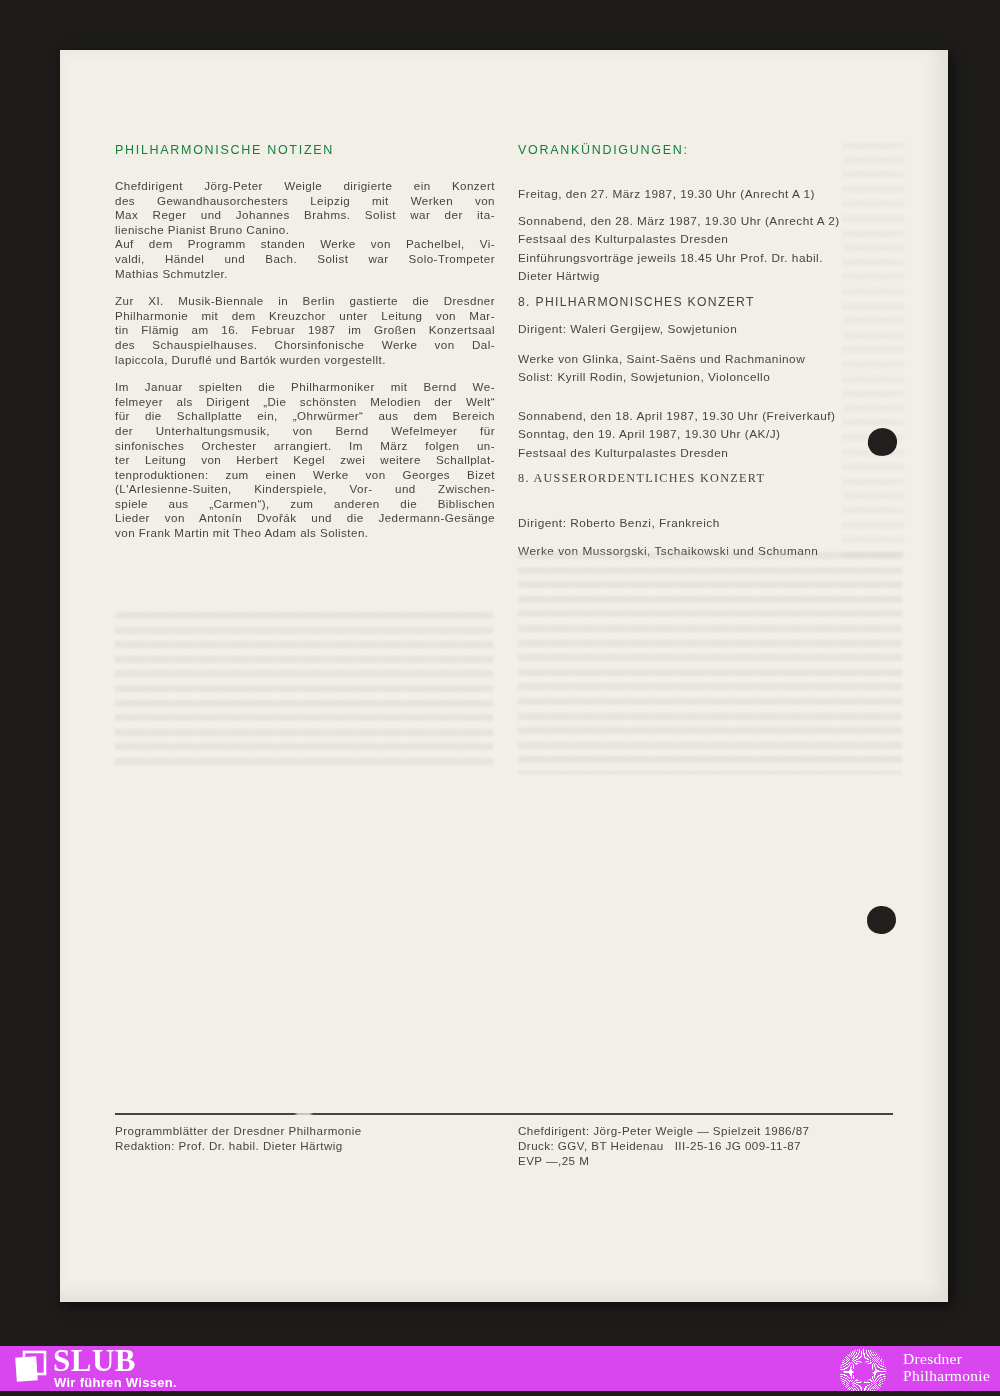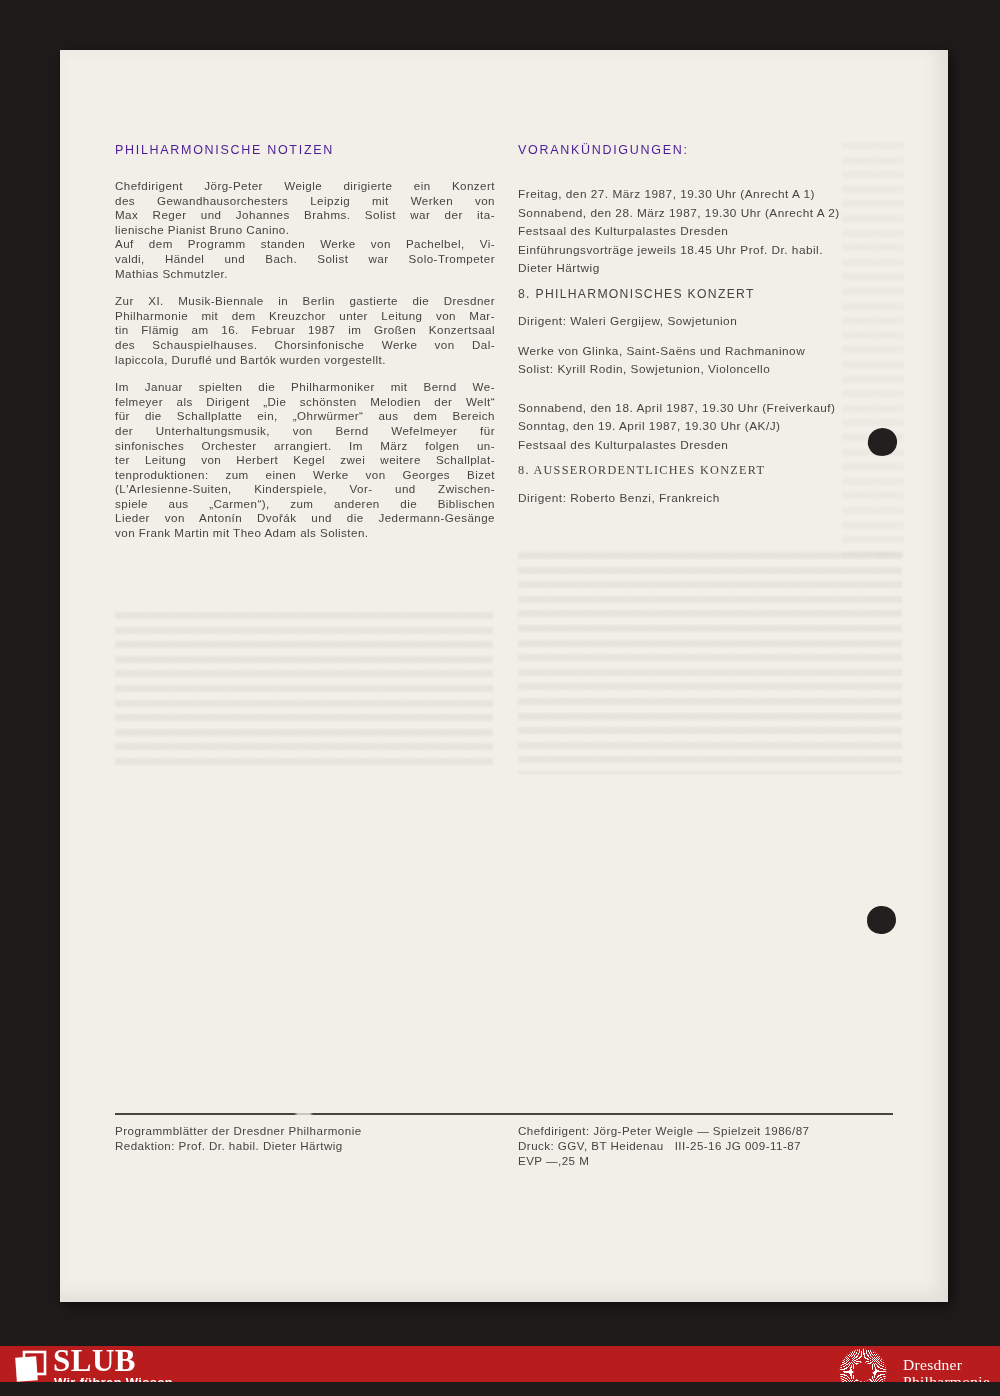--- a/index.html
+++ b/index.html
@@ -9,21 +9,21 @@
     font-family:"Liberation Sans", sans-serif;
   }
   
   .paper{
     position:absolute;left:60px;top:50px;width:888px;height:1252px;
     background:#f1efe8;
     box-shadow:3px 4px 12px rgba(0,0,0,0.55), inset -8px -6px 18px rgba(70,64,52,0.10);
   }
   .heading{
     position:absolute;top:93px;
-    font-size:12.5px;letter-spacing:1.7px;color:#4c1d95;white-space:nowrap;
+    font-size:12.5px;letter-spacing:1.7px;color:#15803d;white-space:nowrap;
   }
   .heading.left{left:55px;}
   .heading.right{left:458px;}
   .colL{
     position:absolute;left:55px;top:129px;width:380px;
     font-size:11.6px;line-height:14.6px;letter-spacing:0.45px;color:#46443f;
   }
   .para{margin:0;}
   .tline{text-align:justify;text-align-last:justify;white-space:normal;}
   .tline.last{text-align-last:left;}
@@ -51,34 +51,34 @@
   .ghost{
     position:absolute;opacity:0.55;filter:blur(1.2px);
     background:
       repeating-linear-gradient(180deg, rgba(124,120,106,0.16) 0 7px, rgba(124,120,106,0) 7px 14.6px),
       repeating-linear-gradient(90deg, rgba(241,239,232,0.55) 0 9px, rgba(241,239,232,0) 9px 26px);
   }
   .ghost.g1{left:55px;top:562px;width:378px;height:160px;}
   .ghost.g2{left:458px;top:502px;width:384px;height:222px;}
   .ghost.g3{left:782px;top:92px;width:62px;height:418px;opacity:0.3;}
   
-  .bar{position:absolute;left:0;top:1346px;width:1000px;height:36px;background:#b91c1c;overflow:hidden;}
+  .bar{position:absolute;left:0;top:1346px;width:1000px;height:45px;background:#d946ef;overflow:hidden;}
   .slub-icon{position:absolute;left:12px;top:3px;}
   .slub-word{position:absolute;left:53px;top:-3px;
     font-family:"Liberation Serif", serif;font-weight:bold;font-size:31px;color:#fff;letter-spacing:0.5px;}
   .slub-tag{position:absolute;left:54px;top:29px;
     font-weight:bold;font-size:13px;color:#fff;letter-spacing:0.3px;}
   .burst{
     position:absolute;left:837px;top:0px;width:52px;height:52px;border-radius:50%;
     background:repeating-conic-gradient(#fff 0deg 1.7deg, rgba(255,255,255,0) 1.7deg 4.6deg);
     -webkit-mask:radial-gradient(circle closest-side, transparent 0 35%, #000 39% 86%, transparent 92%);
     mask:radial-gradient(circle closest-side, transparent 0 35%, #000 39% 86%, transparent 92%);
   }
   .dp-word{
-    position:absolute;left:903px;top:10px;
+    position:absolute;left:903px;top:4px;
     font-family:"Liberation Serif", serif;font-size:15.5px;line-height:17px;color:#fdfdfd;letter-spacing:0.3px;
   }
 </style>
 </head>
 <body>
 
 <div class="paper">
 
   <div class="heading left">PHILHARMONISCHE NOTIZEN</div>
   <div class="heading right">VORANKÜNDIGUNGEN:</div>
@@ -111,33 +111,34 @@
         <div class="tline">ter Leitung von Herbert Kegel zwei weitere Schallplat-</div>
         <div class="tline">tenproduktionen: zum einen Werke von Georges Bizet</div>
         <div class="tline">(L'Arlesienne-Suiten, Kinderspiele, Vor- und Zwischen-</div>
         <div class="tline">spiele aus „Carmen“), zum anderen die Biblischen</div>
         <div class="tline">Lieder von Antonín Dvořák und die Jedermann-Gesänge</div>
         <div class="tline last">von Frank Martin mit Theo Adam als Solisten.</div>
       </div>
     </div>
   <div class="colR">
       <div class="rline" style="margin-top: 0px;">Freitag, den 27. März 1987, 19.30 Uhr (Anrecht A 1)</div>
-      <div class="rline" style="margin-top: 0px;">Sonnabend, den 28. März 1987, 19.30 Uhr (Anrecht A 2)</div>
+      <div class="rline" style="margin-top: 8px;">Sonnabend, den 28. März 1987, 19.30 Uhr (Anrecht A 2)</div>
       <div class="rline" style="margin-top: 0px;">Festsaal des Kulturpalastes Dresden</div>
       <div class="rline" style="margin-top: 0px;">Einführungsvorträge jeweils 18.45 Uhr Prof. Dr. habil.</div>
       <div class="rline" style="margin-top: 0px;">Dieter Härtwig</div>
       <div class="rline rhead" style="margin-top: 7px;">8. PHILHARMONISCHES KONZERT</div>
       <div class="rline" style="margin-top: 9px;">Dirigent: Waleri Gergijew, Sowjetunion</div>
       <div class="rline" style="margin-top: 11px;">Werke von Glinka, Saint-Saëns und Rachmaninow</div>
       <div class="rline" style="margin-top: 0px;">Solist: Kyrill Rodin, Sowjetunion, Violoncello</div>
       <div class="rline" style="margin-top: 20px;">Sonnabend, den 18. April 1987, 19.30 Uhr (Freiverkauf)</div>
       <div class="rline" style="margin-top: 0px;">Sonntag, den 19. April 1987, 19.30 Uhr (AK/J)</div>
       <div class="rline" style="margin-top: 0px;">Festsaal des Kulturpalastes Dresden</div>
       <div class="rline rhead" style="margin-top: 7px; font-family: Liberation Serif, serif;">8. AUSSERORDENTLICHES KONZERT</div>
-      <div class="rline" style="margin-top: 9px;">Dirigent: Roberto Benzi, Frankreich</div>
+      <div class="rline" style="margin-top: 26px;">Dirigent: Roberto Benzi, Frankreich</div>
+      <div class="rline" style="margin-top: 10px;">Werke von Mussorgski, Tschaikowski und Schumann</div>
     </div>
 
   <div class="ghost g1"></div>
   <div class="ghost g2"></div>
   <div class="ghost g3"></div>
 
   <div class="hole h1"></div>
   <div class="hole h2"></div>
 
   <div class="rule"></div>

